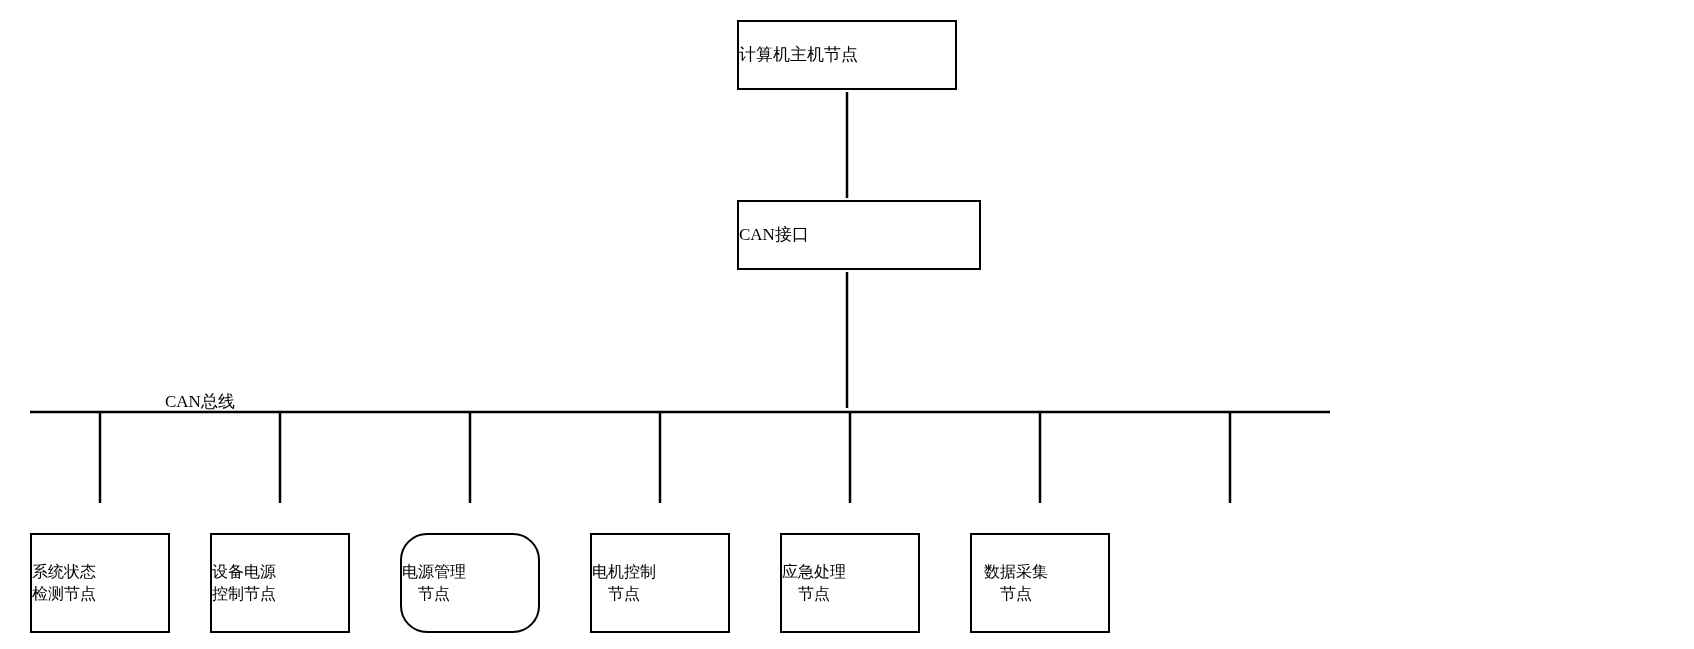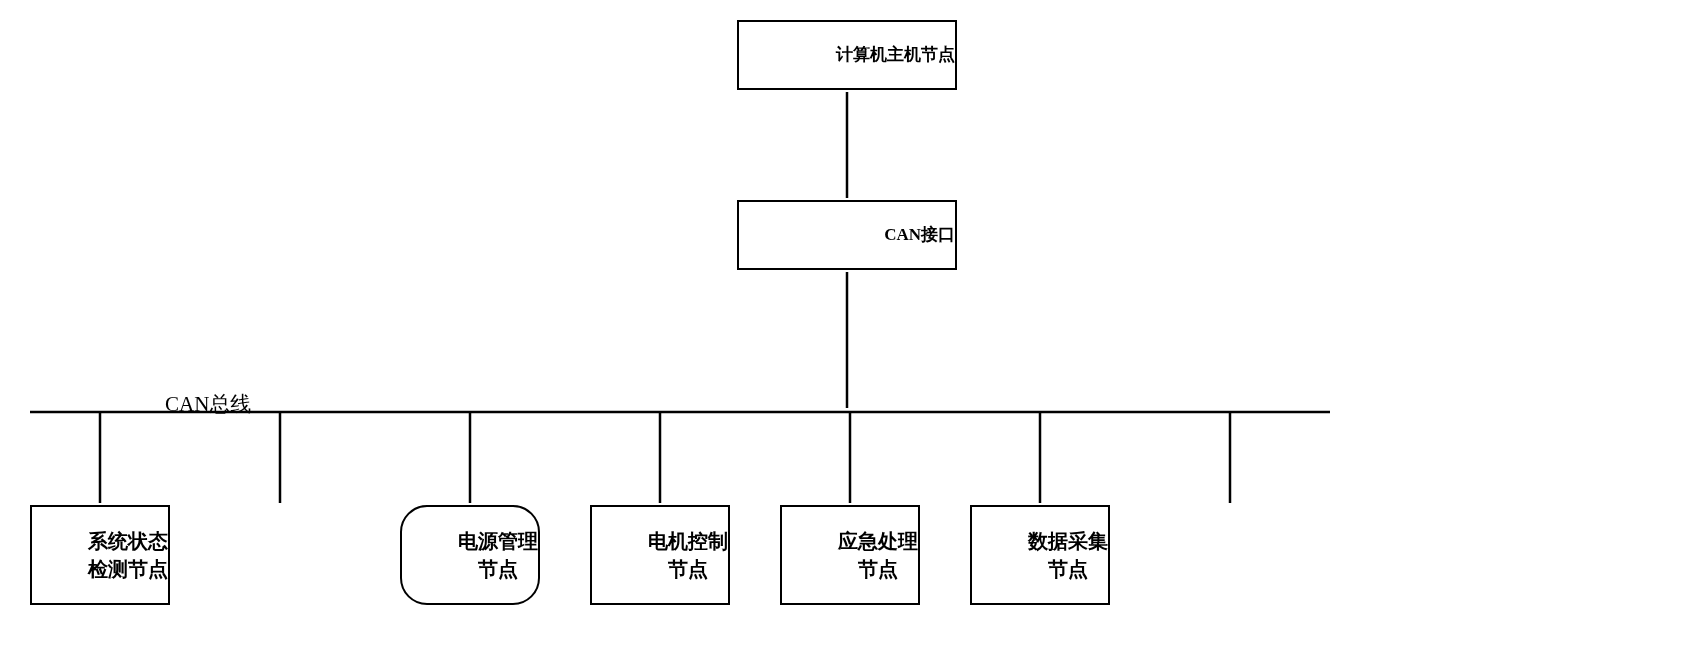--- a/index.html
+++ b/index.html
@@ -20,75 +20,74 @@
       background: #fff;
     }
 
     
     .box {
       position: absolute;
       border: 2px solid #000;
       background: #fff;
       display: flex;
       align-items: center;
-      justify-content: flex-end;
+      justify-content: flex-start;
       text-align: center;
       line-height: 1.4;
       font-size: 17px;
-      font-weight: bold;
     }
 
     
     .box-host {
       width: 220px;
       height: 70px;
       left: 737px;
       top: 20px;
     }
 
     
     .box-can-interface {
-      width: 220px;
+      width: 244px;
       height: 70px;
       left: 737px;
       top: 200px;
     }
 
     
     .box-bottom {
       width: 140px;
       height: 100px;
-      top: 505px;
-      font-size: 20px;
+      top: 533px;
+      font-size: 16px;
     }
 
     .box-b1 { left: 30px; }
     .box-b2 { left: 210px; }
     .box-b3 { left: 400px; border-radius: 27px; }
-    .box-b4 { left: 590px; padding-left: 19px; }
+    .box-b4 { left: 590px; }
     .box-b5 { left: 780px; }
-    .box-b6 { left: 970px; }
+    .box-b6 { left: 970px; padding-left: 12px; }
     .box-b7 { left: 1160px; }
 
     
     .svg-overlay {
       position: absolute;
       top: 0;
       left: 0;
       width: 1694px;
       height: 649px;
       pointer-events: none;
     }
 
     
     .can-bus-label {
       position: absolute;
       top: 390px;
       left: 165px;
-      font-size: 21px;
+      font-size: 17px;
       color: #000;
     }
   </style>
 </head>
 <body>
 
 <div class="diagram-container">
 
   <svg class="svg-overlay" xmlns="http://www.w3.org/2000/svg">
     <defs>
@@ -139,20 +138,23 @@
     <span>CAN接口</span>
   </div>
 
   <div class="can-bus-label">
     <span>CAN总线</span>
   </div>
 
   <div class="box box-bottom box-b1">
     <span>系统状态<br>检测节点</span>
   </div>
+  <div class="box box-bottom box-b2">
+    <span>设备电源<br>控制节点</span>
+  </div>
   <div class="box box-bottom box-b3">
     <span>电源管理<br>节点</span>
   </div>
   <div class="box box-bottom box-b4">
     <span>电机控制<br>节点</span>
   </div>
   <div class="box box-bottom box-b5">
     <span>应急处理<br>节点</span>
   </div>
   <div class="box box-bottom box-b6">

